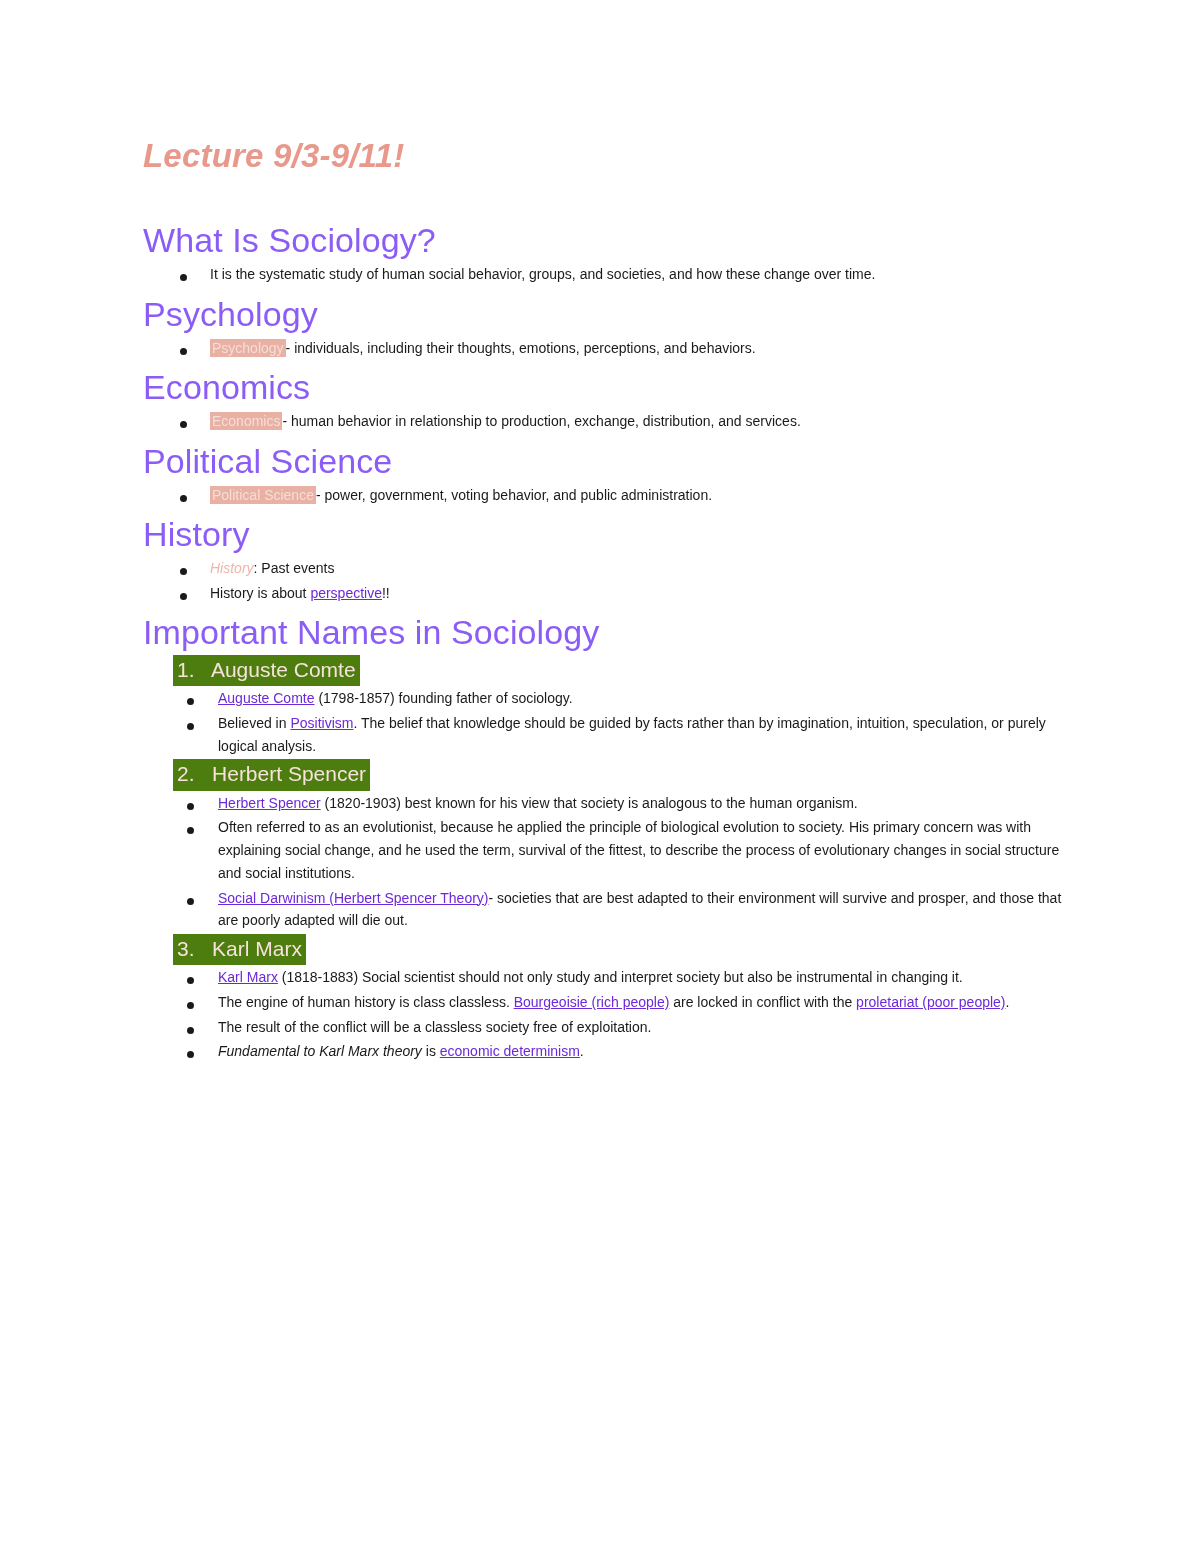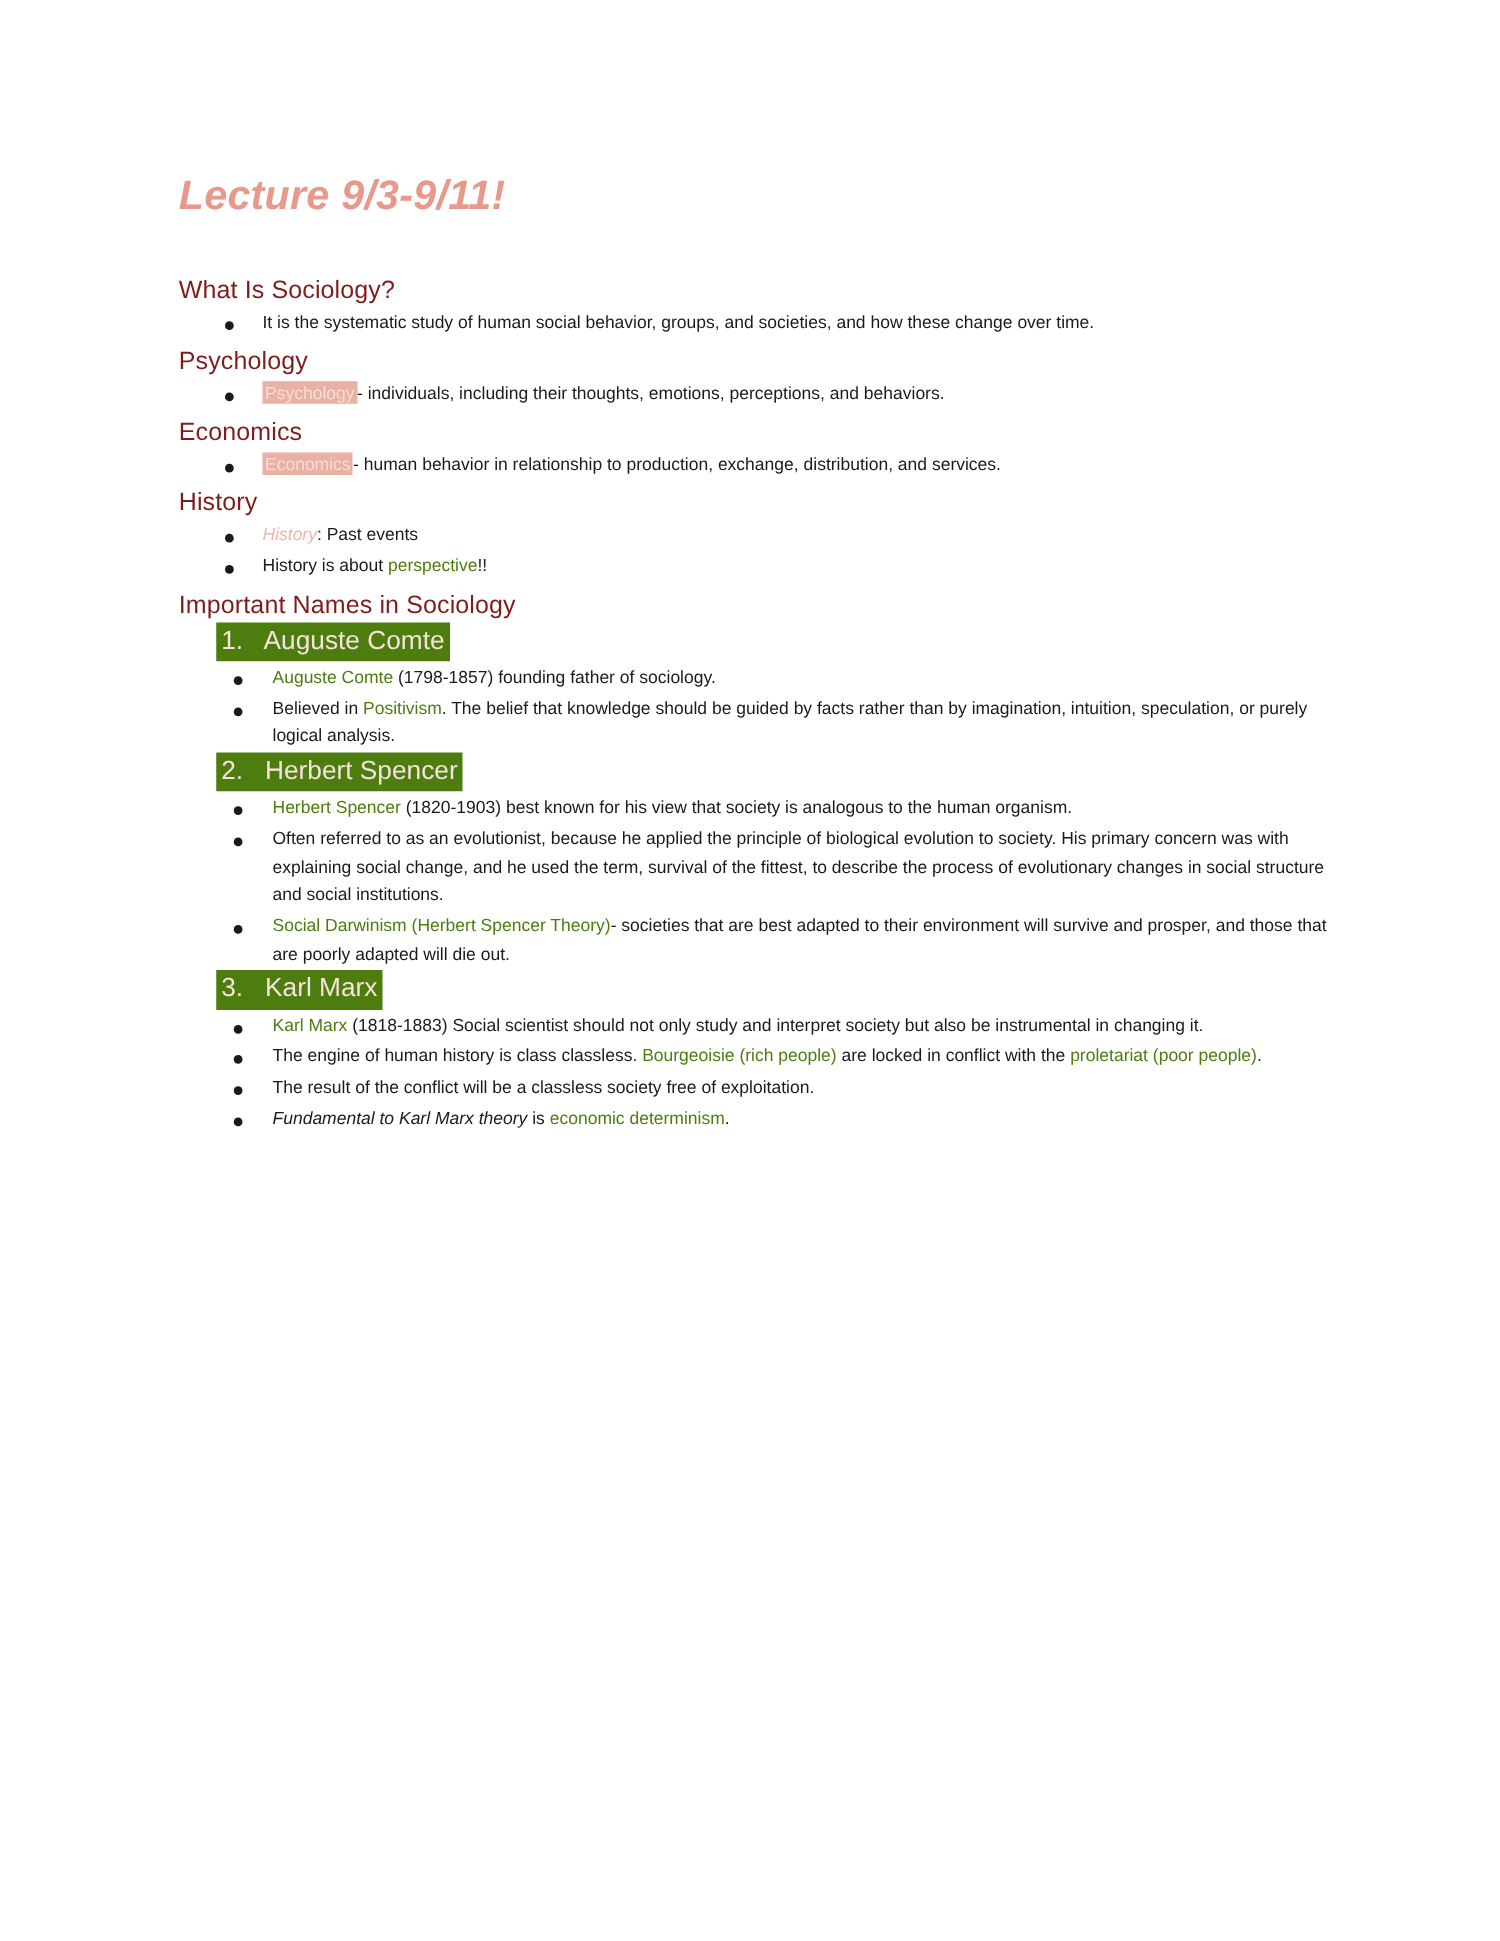--- a/index.html
+++ b/index.html
@@ -34,23 +34,23 @@
     font-weight: bold;
     font-style: italic;
     color: #e8998c;
     letter-spacing: 0.2px;
     margin: 0 0 46px 0;
     line-height: 1.1;
   }
 
   
   .section-heading {
-    font-size: 20px;
+    font-size: 34px;
     font-weight: normal;
-    color: #7f1d1d;
+    color: #8b5cf6;
     margin: 0 0 2px 0;
     line-height: 1.2;
     letter-spacing: 0.1px;
   }
   .section-block {
     margin-bottom: 8px;
   }
 
   
   ul.bullets {
@@ -111,21 +111,22 @@
     color: #f7e2dc;
   }
 
   
   .hl {
     background: #e9b0a4;
     color: #f6ddd6;
     padding: 1px 2px 1px 2px;
   }
   .accent {
-    color: #4d7c0f;
+    color: #6d28d9;
+    text-decoration: underline;
   }
   .accent-italic {
     color: #f0b5aa;
     font-style: italic;
   }
   .italic {
     font-style: italic;
   }
 </style>
 </head>
@@ -149,20 +150,26 @@
             <li><span class="hl">Psychology</span><span>- individuals, including their thoughts, emotions, perceptions, and behaviors.</span></li>
           </ul>
         </div>
         <div class="section-block">
           <h2 class="section-heading">Economics</h2>
           <ul class="bullets">
             <li><span class="hl">Economics</span><span>- human behavior in relationship to production, exchange, distribution, and services.</span></li>
           </ul>
         </div>
         <div class="section-block">
+          <h2 class="section-heading">Political Science</h2>
+          <ul class="bullets">
+            <li><span class="hl">Political Science</span><span>- power, government, voting behavior, and public administration.</span></li>
+          </ul>
+        </div>
+        <div class="section-block">
           <h2 class="section-heading">History</h2>
           <ul class="bullets">
             <li><span class="accent-italic">History</span><span>: Past events</span></li>
             <li><span>History is about </span><span class="accent">perspective</span><span>!!</span></li>
           </ul>
         </div>
       </div>
 
     <div class="section-block">
       <h2 class="section-heading">Important Names in Sociology</h2>

